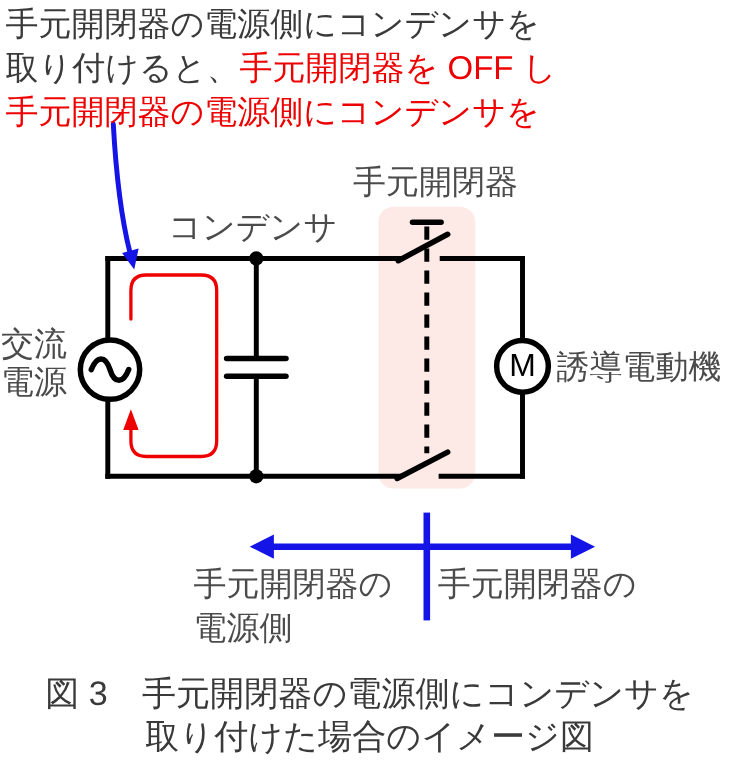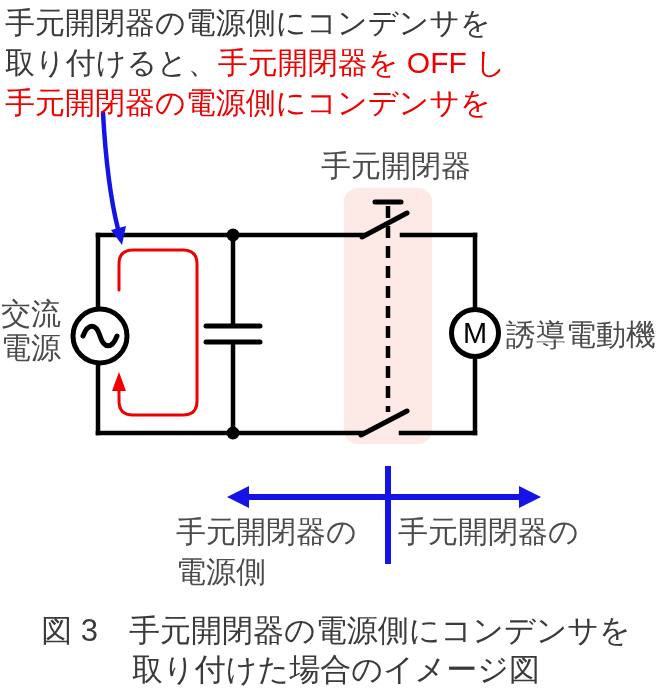--- a/index.html
+++ b/index.html
@@ -137,20 +137,21 @@
     <polygon class="bluefill" points="227,497 249,486 249,508"></polygon>
     <polygon class="bluefill" points="541,497 519,486 519,508"></polygon>
   </svg>
 
   <div class="annotation">
     <div><span>手元開閉器の電源側にコンデンサを</span><span class="red-seg"></span></div>
     <div><span>取り付けると、</span><span class="red-seg">手元開閉器を OFF し</span></div>
     <div><span></span><span class="red-seg">手元開閉器の電源側にコンデンサを</span></div>
   </div>
 
+  <div class="dlabel lbl-capacitor">コンデンサ</div>
   <div class="dlabel lbl-switch">手元開閉器</div>
   <div class="dlabel lbl-ac">
     <div>交流</div>
     <div>電源</div>
   </div>
   <div class="motor-m">M</div>
   <div class="dlabel lbl-motor">誘導電動機</div>
 
   <div class="region-label region-source">
     <div>手元開閉器の</div>

